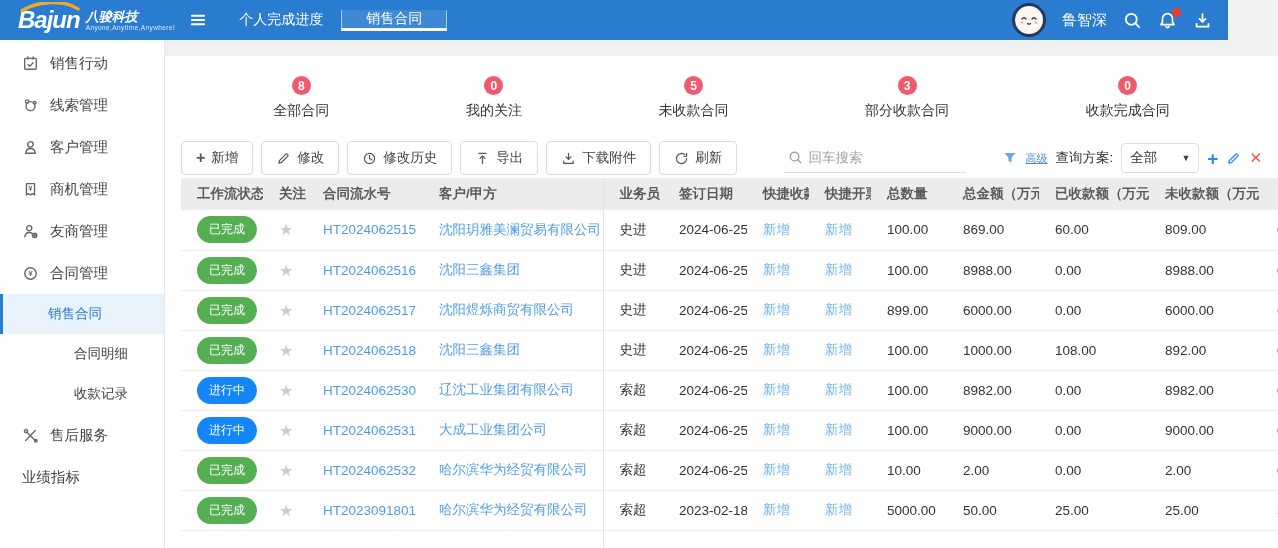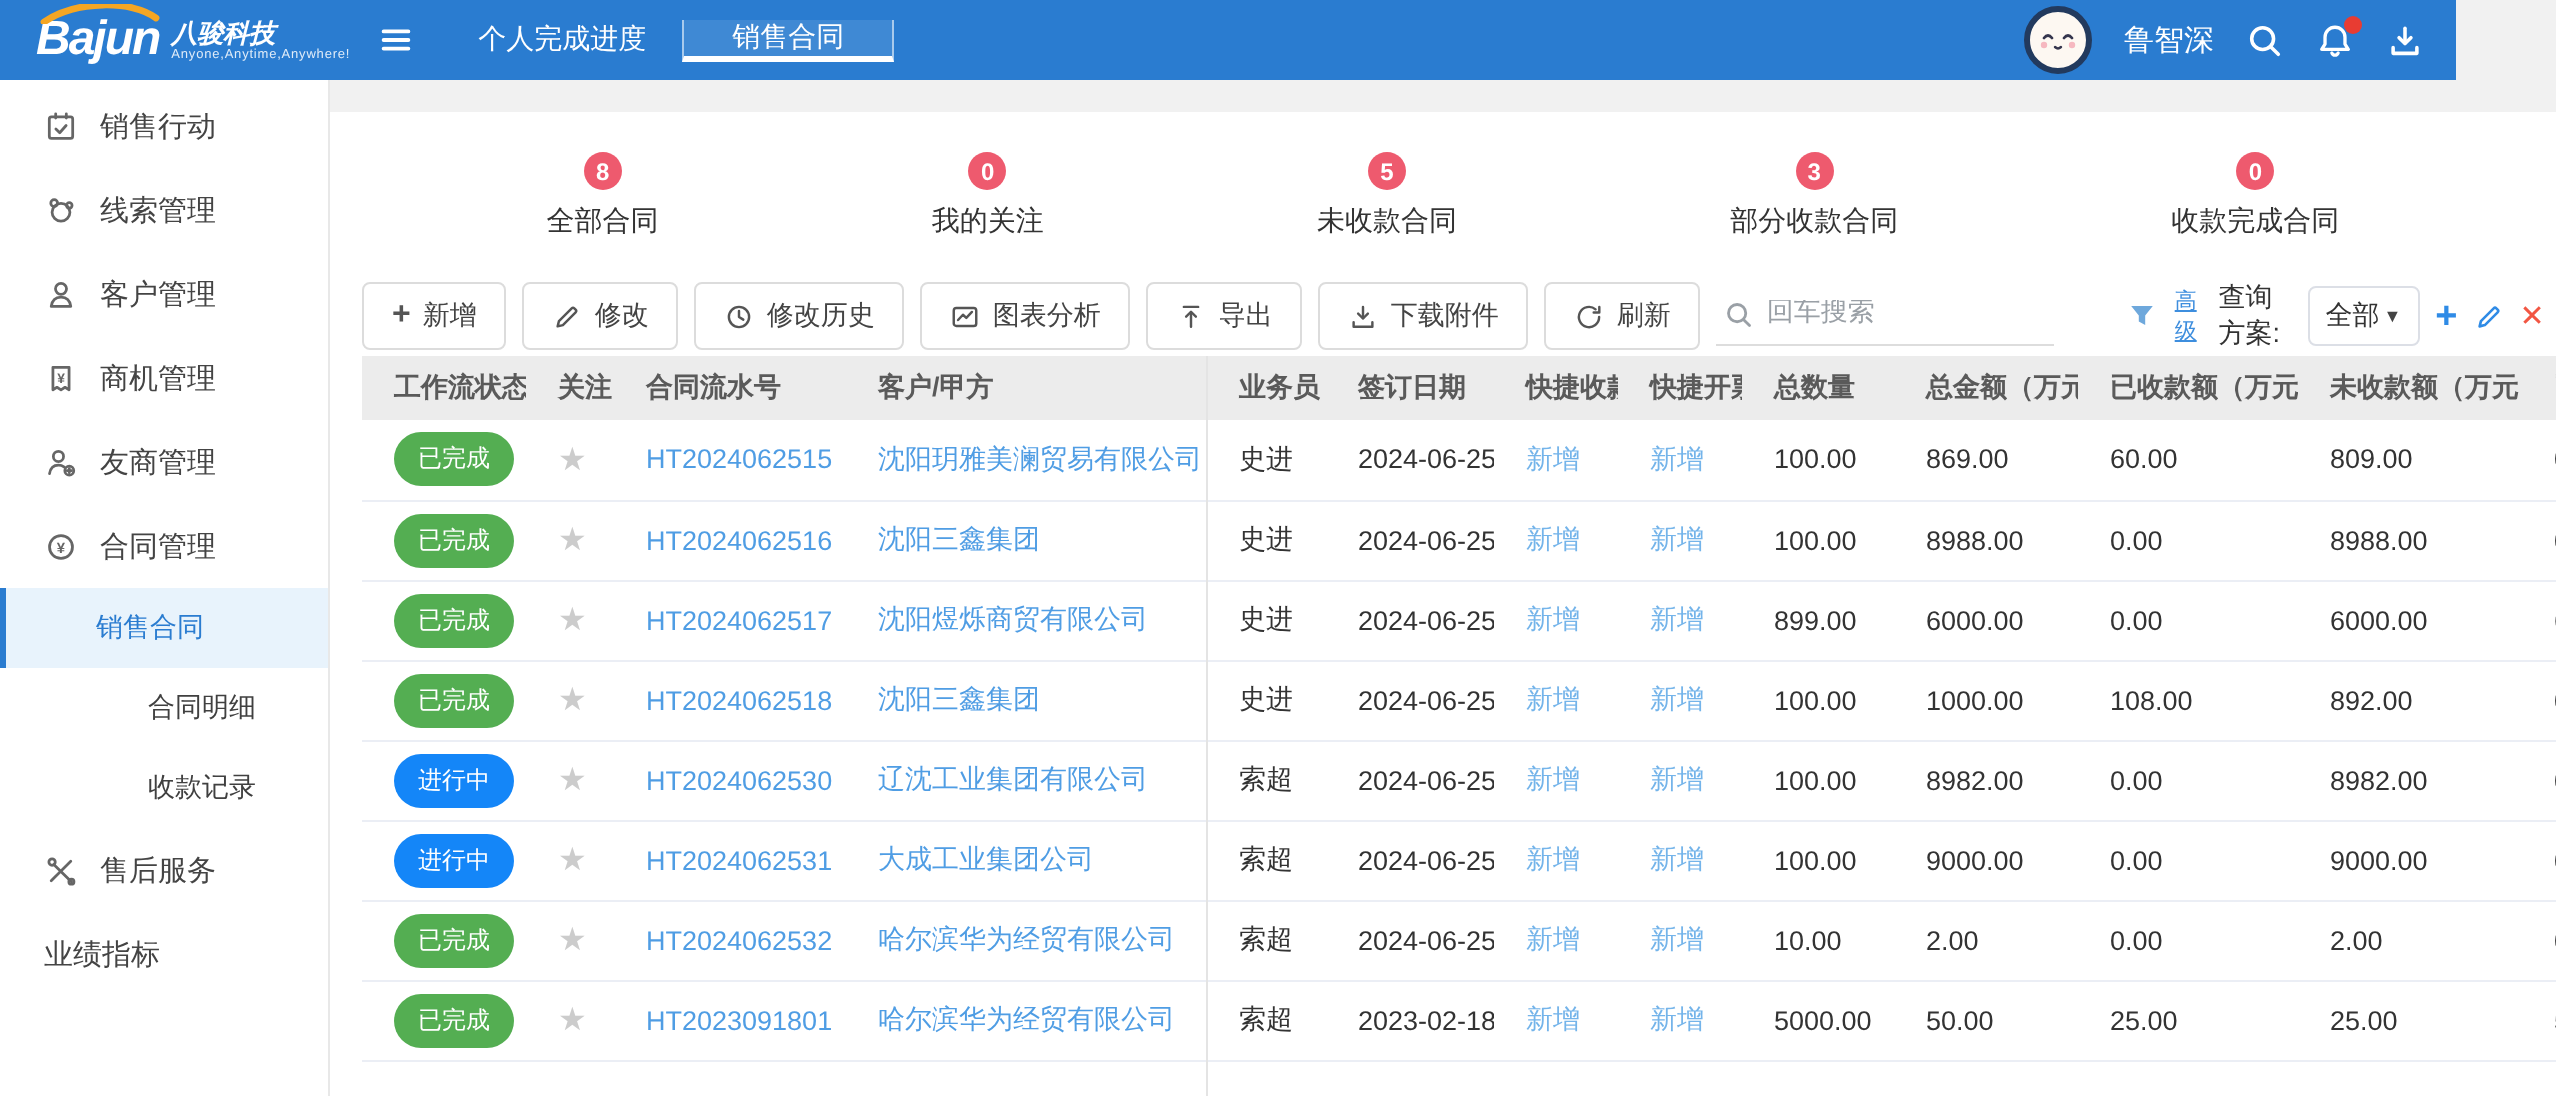--- a/index.html
+++ b/index.html
@@ -55,21 +55,21 @@
   
   .toolbar { display:flex; align-items:center; padding:6px 16px 0 16px; height:46px; gap:8px; }
   .tb-btn { display:inline-flex; align-items:center; gap:6px; height:34px; padding:0 14px;
     background:#fff; border:1px solid #dcdcdc; border-radius:4px; font-size:13.5px; color:#444;
     cursor:pointer; white-space:nowrap; font-family:inherit; }
   .tb-btn .ic { display:flex; align-items:center; color:#555; }
   .tb-plus { font-size:16px; font-weight:700; line-height:1; }
   .search-wrap { margin-left:auto; display:flex; align-items:center; gap:6px;
     border-bottom:1px solid #ddd; width:182px; height:30px; padding:0 4px; }
   .search-wrap input { border:none; outline:none; font-size:13.5px; color:#333; width:140px;
-    font-family:Liberation Mono, monospace; background:transparent; }
+    font-family:Liberation Serif, serif; background:transparent; }
   .search-wrap input::placeholder { color:#9aa0a6; }
   .filter-group { display:flex; align-items:center; gap:8px; margin-left:28px; }
   .adv-link { color:#3e8ede; font-size:11px; cursor:pointer;text-decoration:underline; }
   .qp-label { font-size:13.5px; color:#333; }
   .select-box { width:78px; height:30px; border:1px solid #dcdfe6; border-radius:4px;
     display:flex; align-items:center; justify-content:space-between; padding:0 8px;
     font-size:13.5px; color:#333; cursor:pointer; }
   .caret { font-size:9px; color:#444; }
   .icon-btn { display:flex; align-items:center; cursor:pointer; }
   .plus-blue { color:#2f8be6; font-size:19px; font-weight:700; line-height:1; }
@@ -275,29 +275,20 @@
             <span>修改</span>
           </button>
           <button class="tb-btn">
             <span class="ic">
               <svg width="15" height="15" viewBox="0 0 16 16" fill="none" stroke="currentColor" stroke-width="1.3" stroke-linecap="round" stroke-linejoin="round">
                 <circle cx="8" cy="8" r="5.4"></circle>
                 <path d="M8 4.8V8l2.3 1.4"></path>
               </svg>
             </span>
             <span>修改历史</span>
-          </button>
-          <button class="tb-btn">
-            <span class="ic">
-              <svg width="15" height="15" viewBox="0 0 16 16" fill="none" stroke="currentColor" stroke-width="1.3" stroke-linecap="round" stroke-linejoin="round">
-                <rect x="2" y="3.2" width="12" height="9.6" rx="1.4"></rect>
-                <path d="m4.3 9.6 2.6-2.8 1.8 1.7 3-3.2"></path>
-              </svg>
-            </span>
-            <span>图表分析</span>
           </button>
           <button class="tb-btn">
             <span class="ic">
               <svg width="15" height="15" viewBox="0 0 16 16" fill="none" stroke="currentColor" stroke-width="1.3" stroke-linecap="round" stroke-linejoin="round">
                 <path d="M4.2 2.6h7.6"></path>
                 <path d="M8 13.2V5.4"></path>
                 <path d="M5.4 7.8 8 5.2l2.6 2.6"></path>
               </svg>
             </span>
             <span>导出</span>

